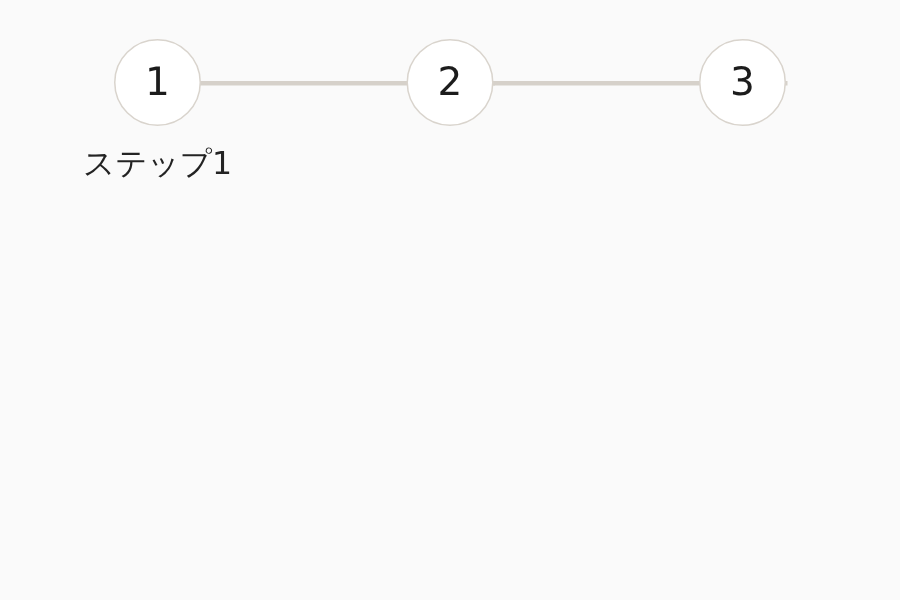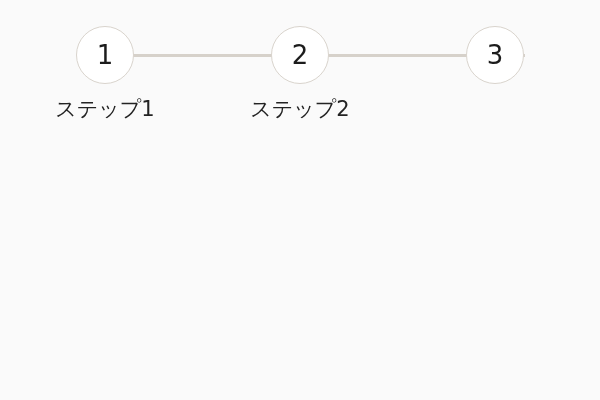--- a/index.html
+++ b/index.html
@@ -105,21 +105,20 @@
       <div class="step-circle">
         <span class="step-number">1</span>
       </div>
       <span class="step-label">ステップ1</span>
     </div>
 
     <div class="step">
       <div class="step-circle">
         <span class="step-number">2</span>
       </div>
-      <span class="step-label">ステップ2</span>
     </div>
 
     <div class="step">
       <div class="step-circle">
         <span class="step-number">3</span>
       </div>
     </div>
 
   </div>
 </div>

